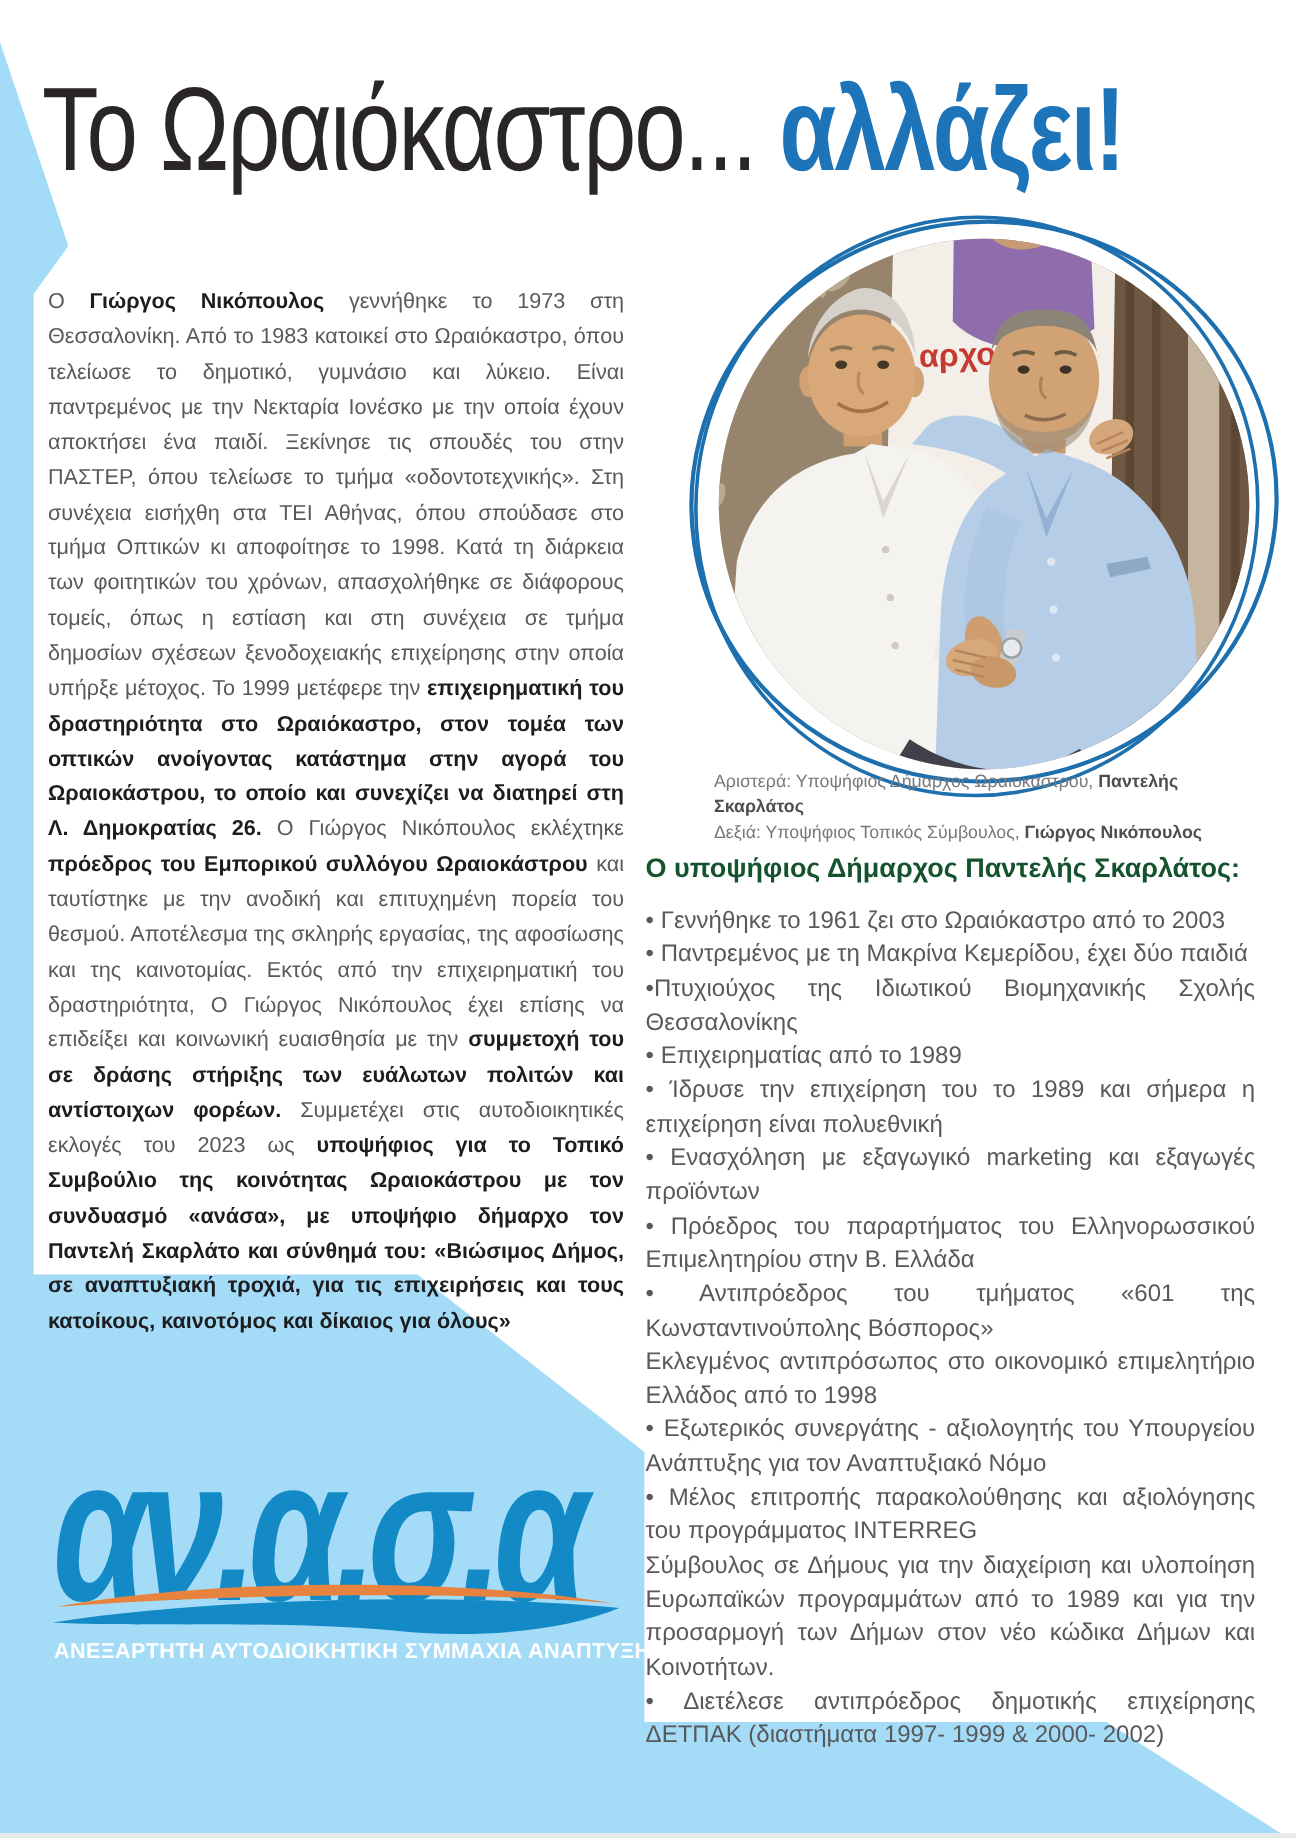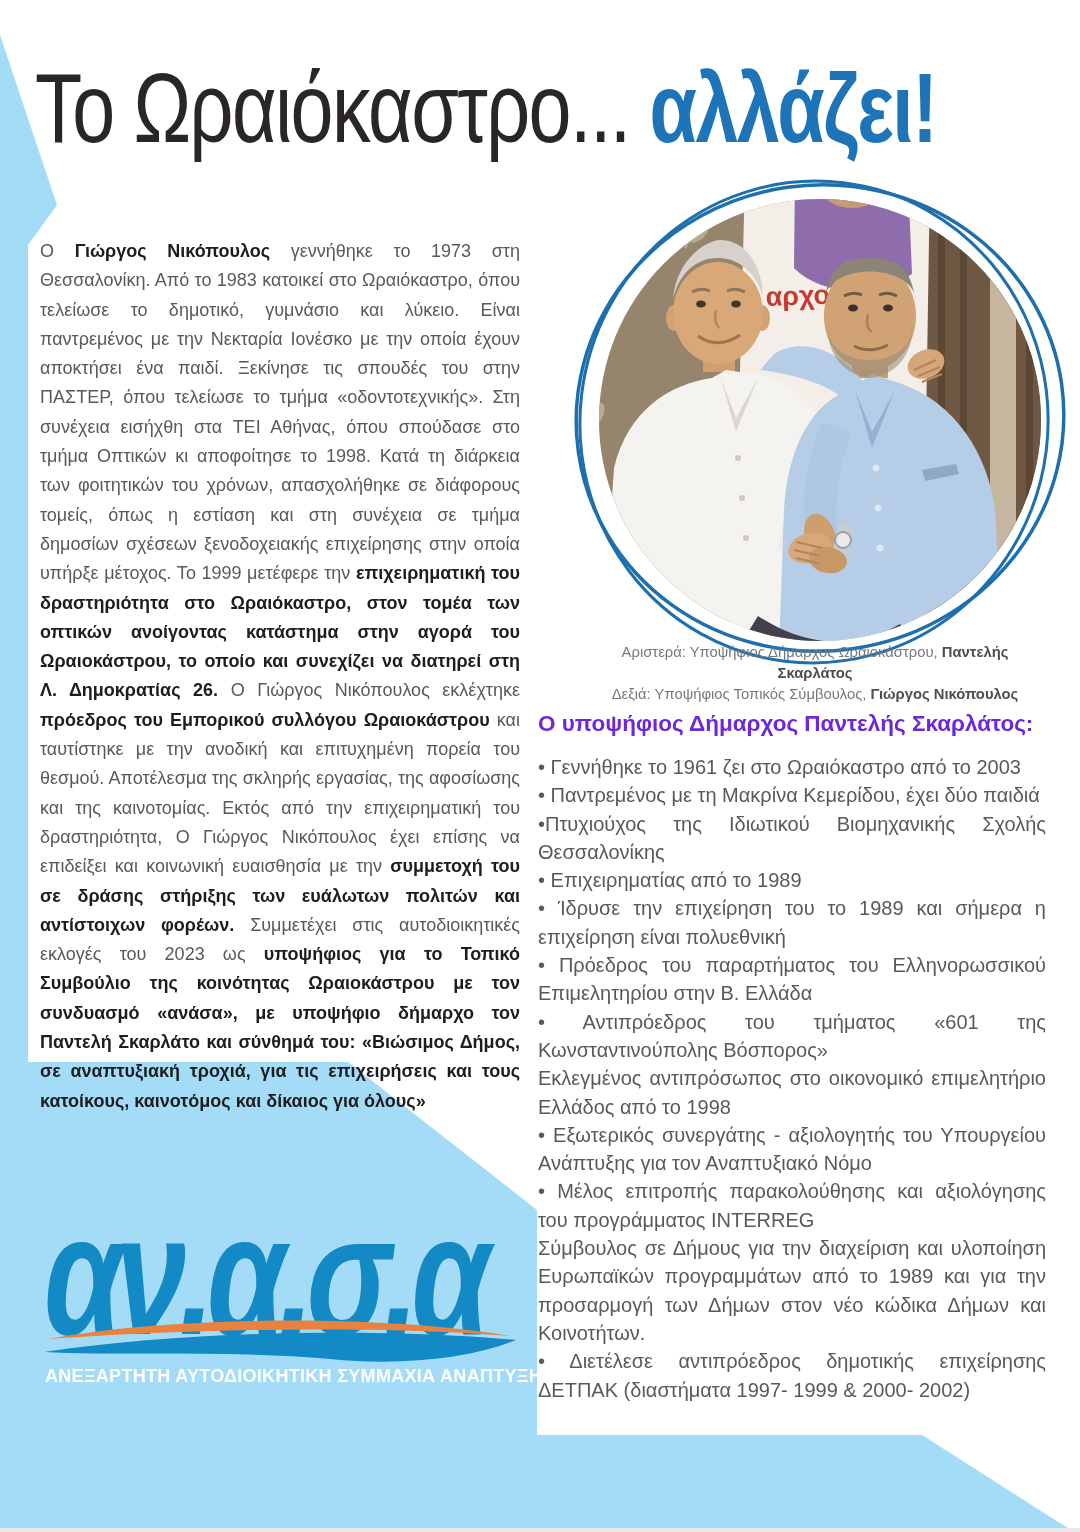--- a/index.html
+++ b/index.html
@@ -24,28 +24,28 @@
   
   .article-left{
     position:absolute;left:40px;top:237px;width:480px;
     font-size:18px;line-height:29.3px;color:#58595b;text-align:justify;
   }
   .seg-bold{font-weight:700;color:#1d1d1f;}
   
   .photo-wrap{position:absolute;left:570px;top:178px;width:500px;height:500px;}
   
   .caption{
-    position:absolute;left:595px;top:642px;width:440px;text-align:center;
+    position:absolute;left:595px;top:642px;width:440px;text-align:left;
     font-size:14.8px;line-height:21px;color:#77787b;
   }
   .caption .seg-bold{color:#4d4e50;}
   
   .col-right{position:absolute;left:538px;top:710px;width:508px;}
   .col-right h2{
-    margin:0 0 16px 0;font-size:22.5px;line-height:1.2;color:#6d28d9;font-weight:700;
+    margin:0 0 16px 0;font-size:22.5px;line-height:1.2;color:#14532d;font-weight:700;
   }
   .facts{font-size:20px;line-height:28.3px;color:#58595b;text-align:justify;}
   .facts .list-item{margin:0;}
   
   .logo-word{
     position:absolute;left:44px;top:1190px;white-space:nowrap;
     font-size:170px;line-height:1;font-weight:700;font-style:italic;
     letter-spacing:-10px;color:#1389c6;
     transform:scaleX(0.75);transform-origin:left top;
   }
@@ -177,20 +177,21 @@
   </div>
 
   <div class="col-right">
     <h2>Ο υποψήφιος Δήμαρχος Παντελής Σκαρλάτος:</h2>
     <div class="facts">
         <div class="list-item">• Γεννήθηκε το 1961 ζει στο Ωραιόκαστρο από το 2003</div>
         <div class="list-item">• Παντρεμένος με τη Μακρίνα Κεμερίδου, έχει δύο παιδιά</div>
         <div class="list-item">•Πτυχιούχος της Ιδιωτικού Βιομηχανικής Σχολής Θεσσαλονίκης</div>
         <div class="list-item">•  Επιχειρηματίας από το 1989</div>
         <div class="list-item">• Ίδρυσε την επιχείρηση του το 1989 και σήμερα η επιχείρηση είναι πολυεθνική</div>
+        <div class="list-item">•  Ενασχόληση με εξαγωγικό marketing και εξαγωγές προϊόντων</div>
         <div class="list-item">•  Πρόεδρος του παραρτήματος του Ελληνορωσσικού Επιμελητηρίου στην Β. Ελλάδα</div>
         <div class="list-item">• Αντιπρόεδρος του τμήματος «601 της Κωνσταντινούπολης Βόσπορος»</div>
         <div class="list-item">Εκλεγμένος αντιπρόσωπος στο οικονομικό επιμελητήριο Ελλάδος από το 1998</div>
         <div class="list-item">•  Εξωτερικός συνεργάτης - αξιολογητής του Υπουργείου Ανάπτυξης για τον Αναπτυξιακό Νόμο</div>
         <div class="list-item">•  Μέλος επιτροπής παρακολούθησης και αξιολόγησης του προγράμματος INTERREG</div>
         <div class="list-item">Σύμβουλος σε Δήμους για την διαχείριση και υλοποίηση Ευρωπαϊκών προγραμμάτων από το 1989 και για την προσαρμογή των Δήμων στον νέο κώδικα Δήμων και Κοινοτήτων.</div>
         <div class="list-item">• Διετέλεσε αντιπρόεδρος δημοτικής επιχείρησης ΔΕΤΠΑΚ (διαστήματα 1997- 1999 &amp; 2000- 2002)</div>
       </div>
   </div>
 

